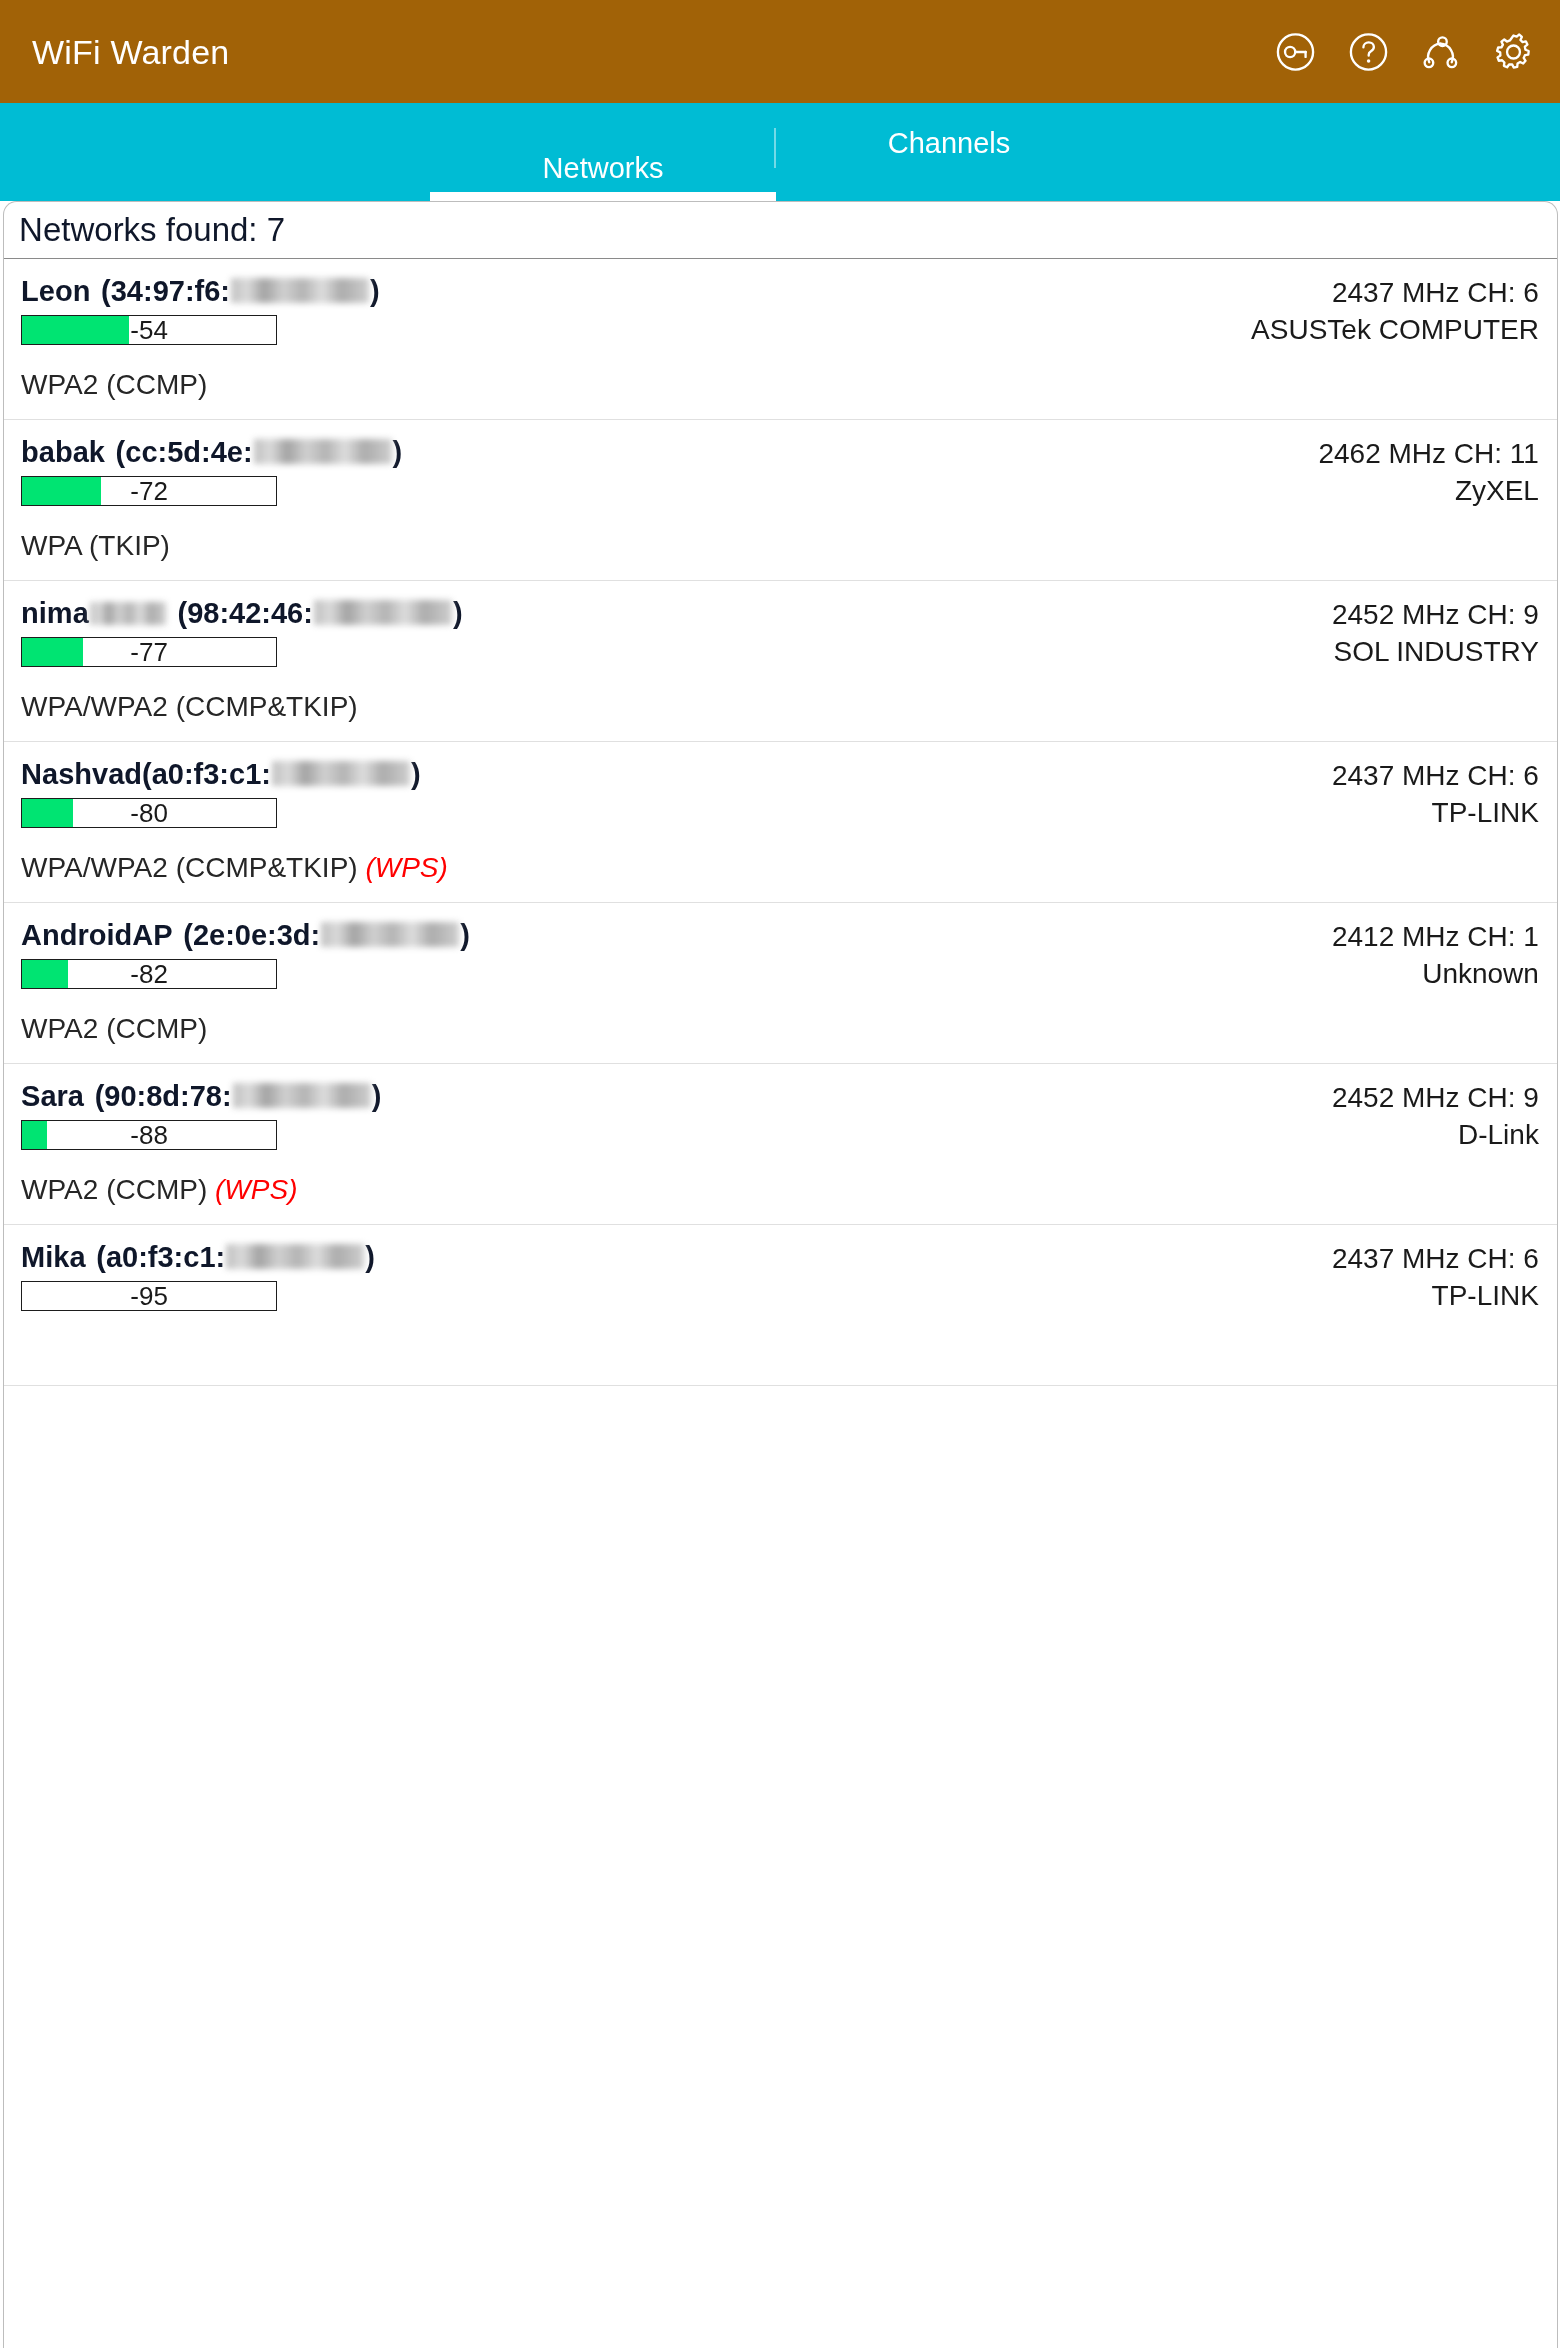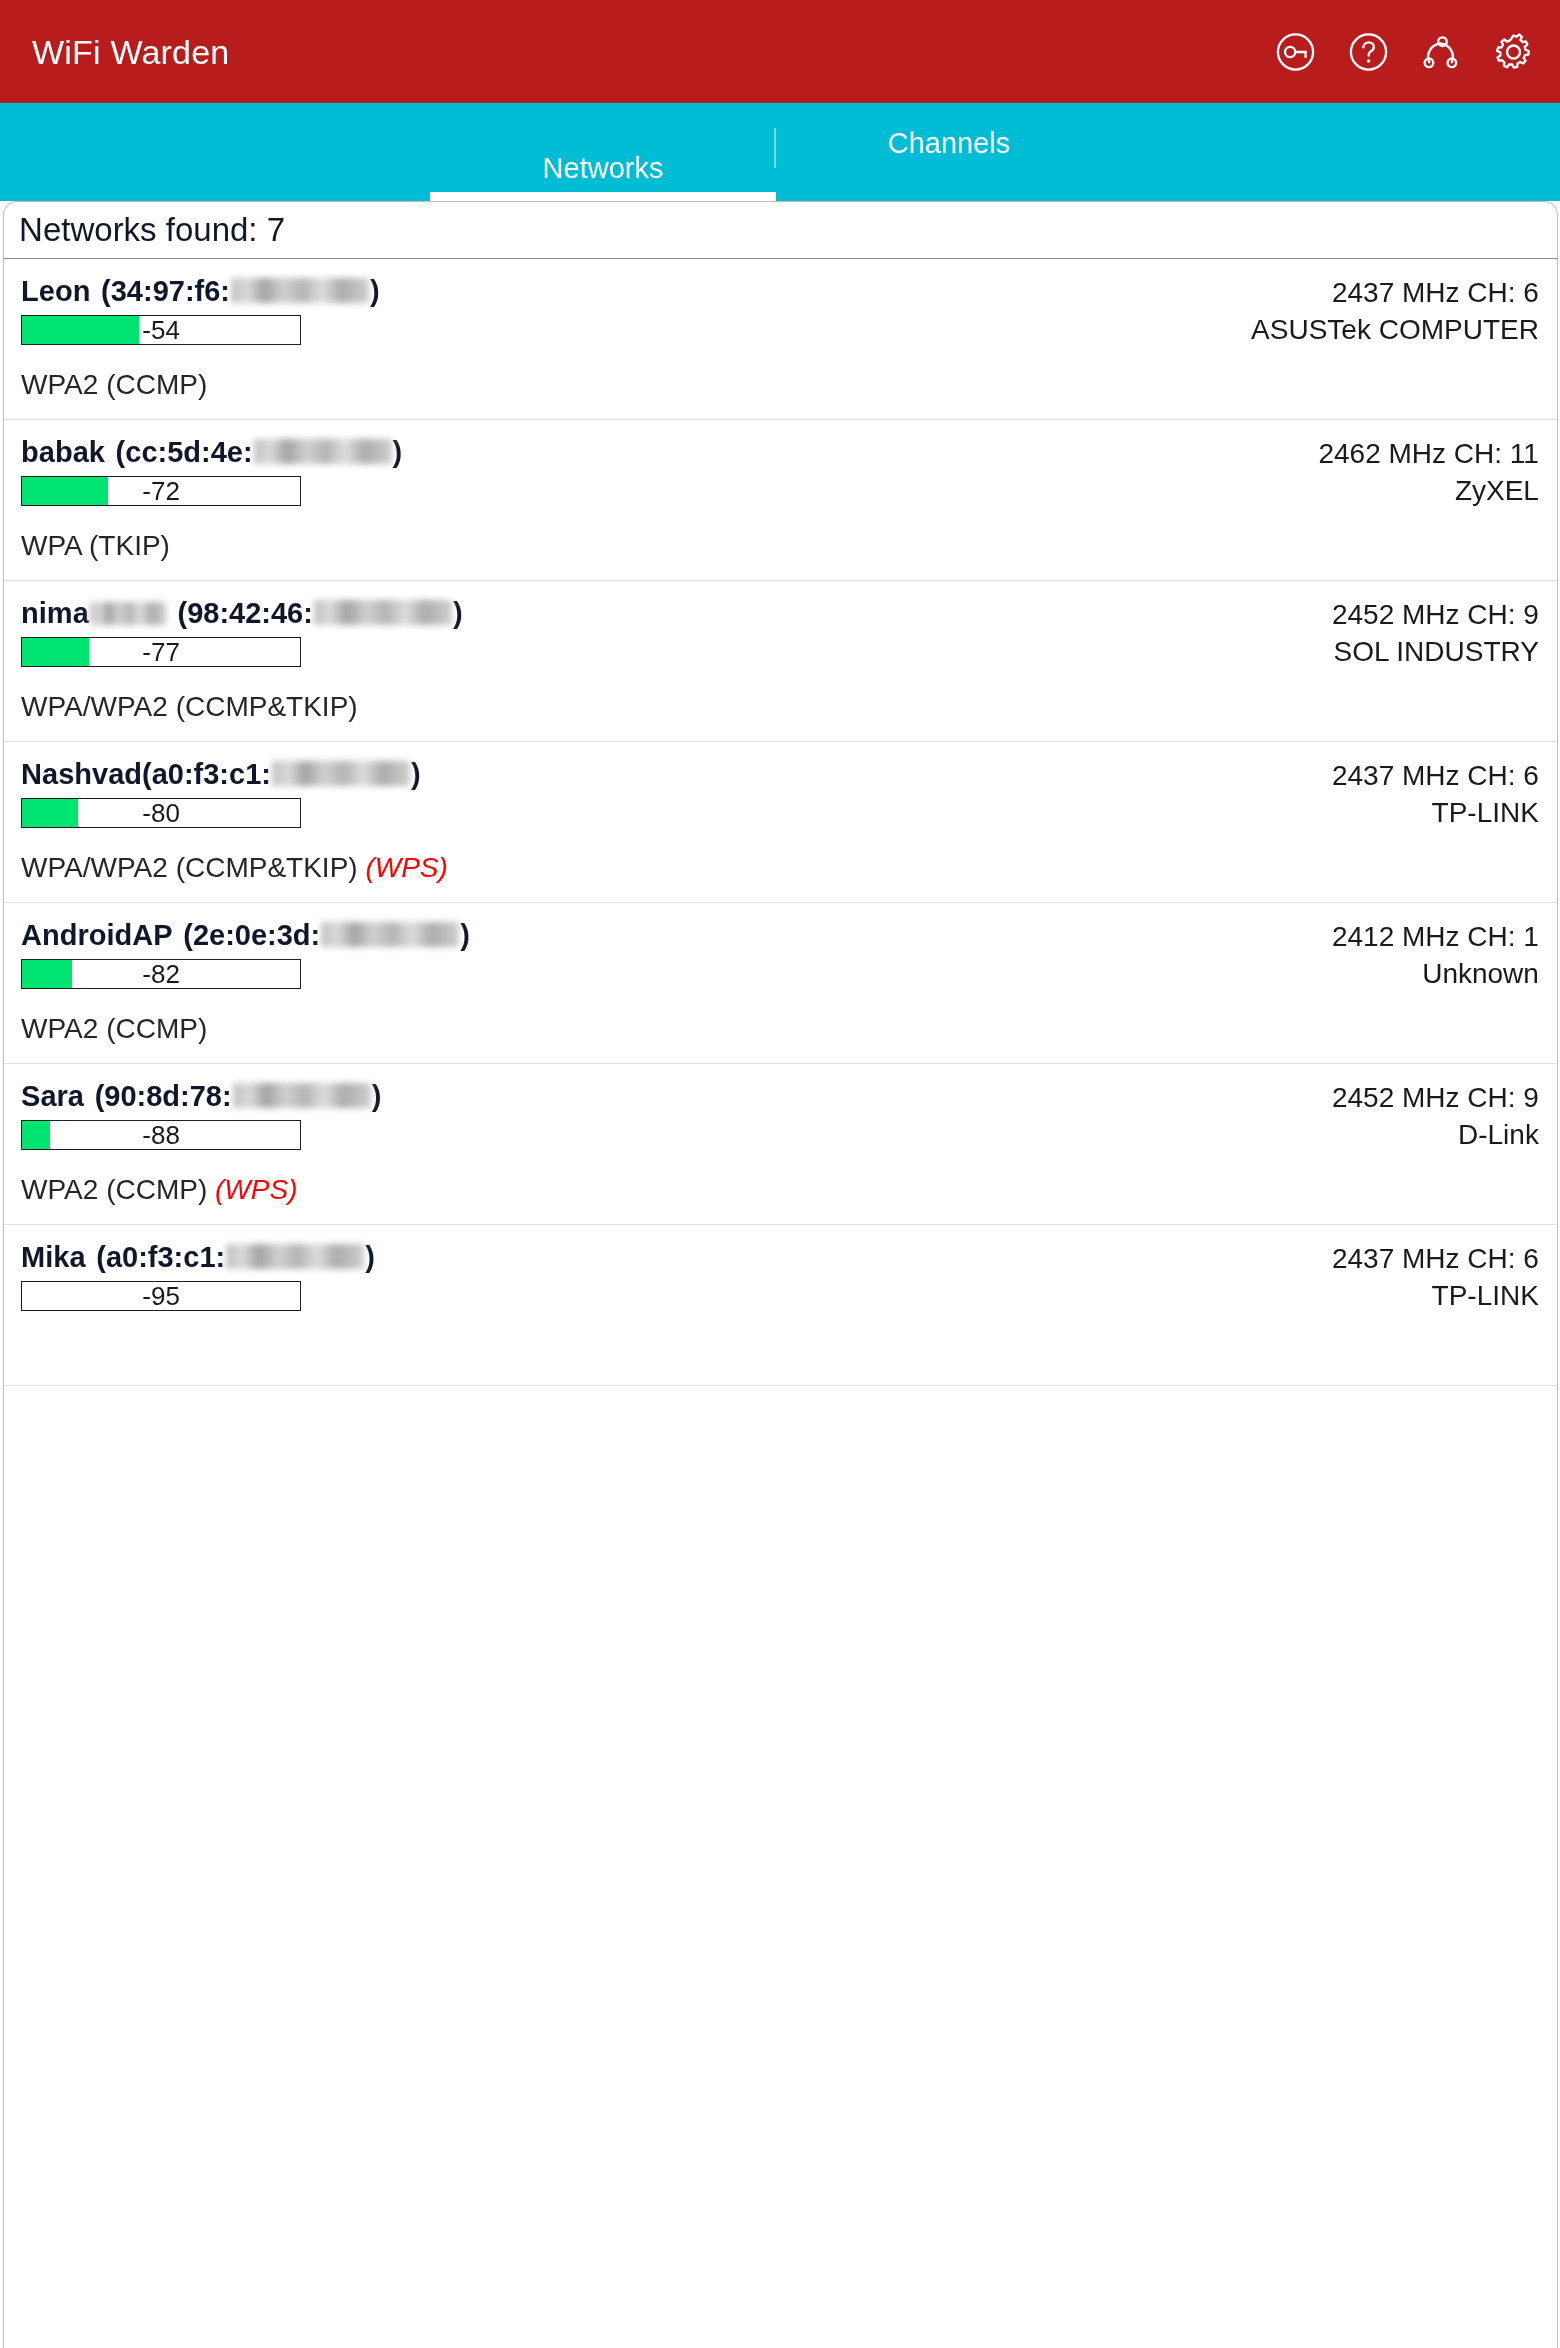--- a/index.html
+++ b/index.html
@@ -9,21 +9,21 @@
     background: #ffffff;
     font-family: "Liberation Sans", sans-serif;
     -webkit-font-smoothing: antialiased;
   }
   body { position: relative; overflow: hidden; }
 
   
   .appbar {
     width: 1560px;
     height: 103px;
-    background: #b91c1c;
+    background: #a16207;
     position: relative;
   }
   .app-title {
     position: absolute;
     left: 32px;
     top: 50%;
     transform: translateY(-50%);
     color: #ffffff;
     font-size: 34px;
     font-weight: 400;
@@ -153,21 +153,21 @@
     margin: 0 1px;
     position: relative;
     top: 2.9px;
   }
   .blur-mac { width: 138px; }
   .blur-name { width: 76px; height: 23.4px; }
 
   .bar {
     position: relative;
     margin-top: 6.8px;
-    width: 280px;
+    width: 256px;
     height: 30px;
     border: 1px solid #1d1d1d;
     background: #ffffff;
     overflow: hidden;
   }
   .bar-fill {
     position: absolute;
     left: 0; top: 0; bottom: 0;
     background: #00e472;
   }

